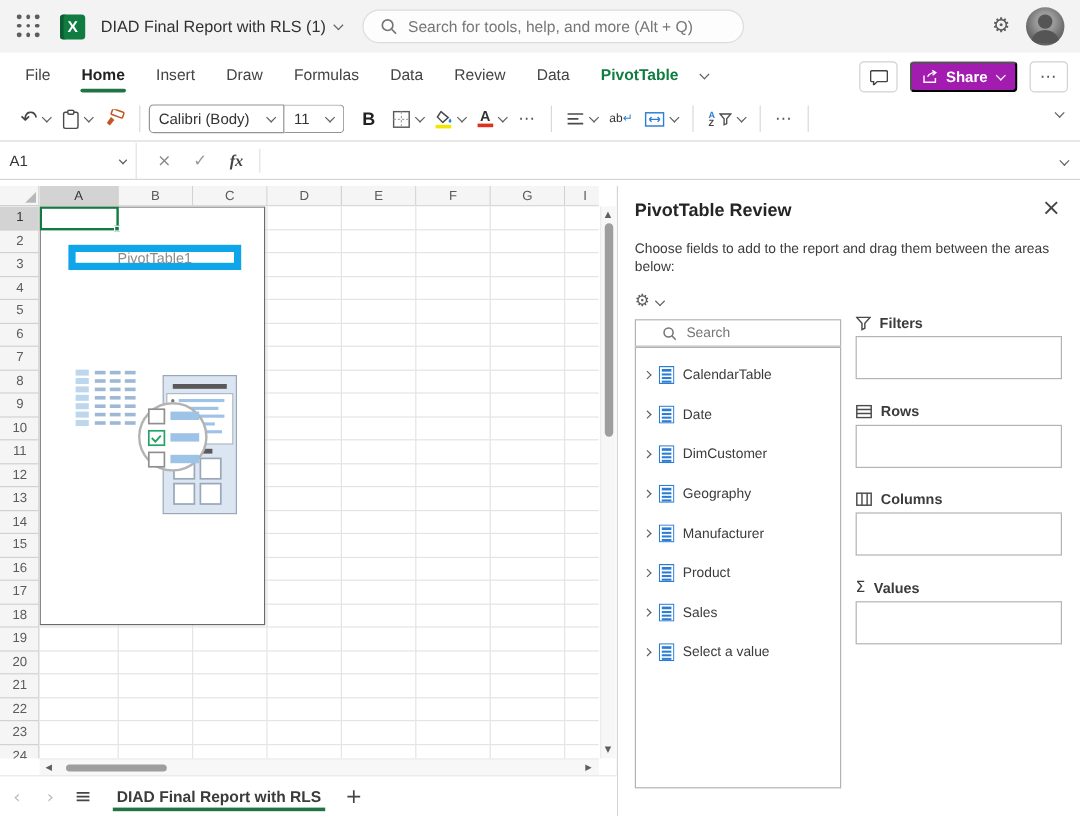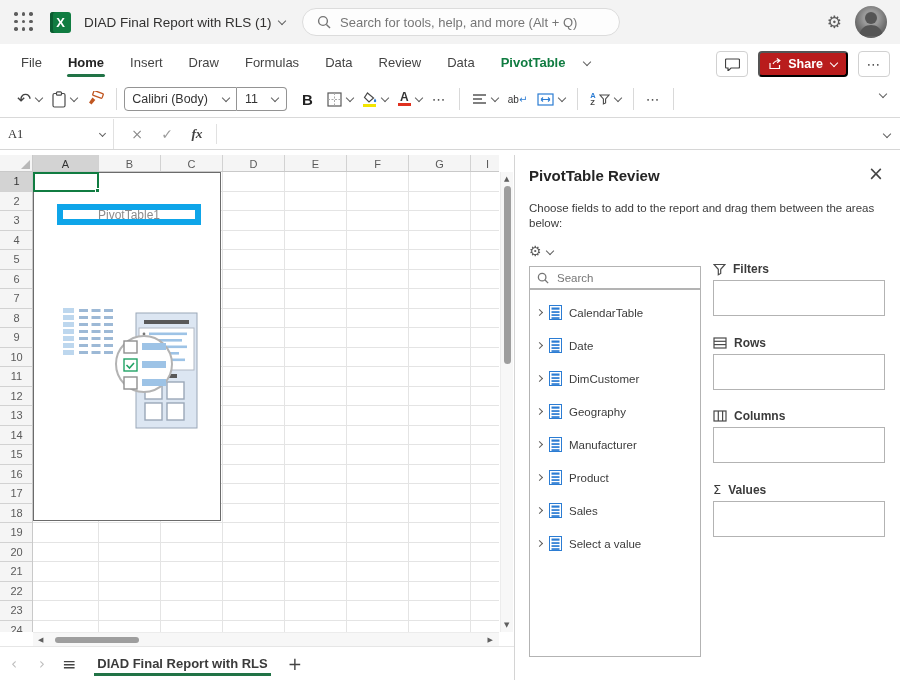--- a/index.html
+++ b/index.html
@@ -24,21 +24,21 @@
 
   
   .ribbontabs { position:absolute; left:0; top:44px; width:900px; height:37px; background:#fff; display:flex; align-items:center; }
   .rtab { font-size:13px; color:#444; padding:9px 13px; cursor:pointer; position:relative; white-space:nowrap; }
   .rtab.active { color:#222; font-weight:bold; }
   .rtab.active::after { content:""; position:absolute; left:12px; right:12px; bottom:2px; height:3px; background:#217346; border-radius:2px; }
   .rtab.contextual { color:#107C41; font-weight:bold; }
   .tab-chevron { margin-left:6px; }
   .ribbon-right { position:absolute; right:10px; top:7px; display:flex; gap:10px; align-items:center; }
   .btn-outline { width:32px; height:26px; border:1px solid #d1d1d1; border-radius:4px; background:#fff; display:flex; align-items:center; justify-content:center; cursor:pointer; color:#444; }
-  .share-btn { height:26px; background:#b91c1c; border-radius:4px; color:#fff; font-size:12.5px; font-weight:bold; display:flex; align-items:center; padding:0 9px; gap:6px; cursor:pointer;justify-content:center; }
+  .share-btn { height:26px; background:#a21caf; border-radius:4px; color:#fff; font-size:12.5px; font-weight:bold; display:flex; align-items:center; padding:0 9px; gap:6px; cursor:pointer;justify-content:center; }
   .share-btn .chev { border-color:#fff; margin:0 0 2px 2px; }
 
   
   .toolbar { position:absolute; left:0; top:81px; width:900px; height:37px; background:#fff; border-bottom:1px solid #d9d9d9; display:flex; align-items:center; padding:0 12px; }
   .tb { display:flex; align-items:center; gap:3px; padding:3px 5px; border-radius:3px; cursor:pointer; color:#444; }
   .tb .chev { margin-left:2px; }
   .tbsep { width:1px; height:22px; background:#d9d9d9; margin:0 7px; flex:none; }
   .undo-g { font-size:17px; line-height:18px; color:#444; }
   .font-box { display:flex; align-items:center; border:1px solid #949494; border-radius:4px 0 0 4px; height:24px; padding:0 7px; font-size:12.5px; color:#333; gap:8px; cursor:pointer; }
   .size-box { display:flex; align-items:center; border:1px solid #949494; border-left:none; border-radius:0 4px 4px 0; height:24px; padding:0 8px; font-size:12.5px; color:#333; gap:7px; cursor:pointer; }
@@ -48,21 +48,21 @@
   .fontA { font-size:12px; font-weight:bold; color:#333; }
   .dots { font-size:14px; color:#555; letter-spacing:1px; }
   .wrap-ic { font-size:10px; color:#333; }
   .wrap-ic .ret { color:#2b7cd3; font-size:10px; }
   .sortZ { display:flex; flex-direction:column; font-size:7.5px; font-weight:bold; line-height:7px; }
   .sortZ .a { color:#2b7cd3; } .sortZ .z { color:#444; }
   .ribbon-collapse { position:absolute; right:14px; top:10px; }
 
   
   .formulabar { position:absolute; left:0; top:119px; width:900px; height:31px; background:#fff; border-bottom:1px solid #d6d6d6; display:flex; align-items:center; }
-  .namebox { width:114px; height:100%; border-right:1px solid #e1e1e1; display:flex; align-items:center; padding:1px 8px; font-size:12.5px; color:#333; cursor:pointer;font-family:Liberation Serif, serif; }
+  .namebox { width:114px; height:100%; border-right:1px solid #e1e1e1; display:flex; align-items:center; padding:1px 8px; font-size:12.5px; color:#333; cursor:pointer; }
   .namebox .chev { margin-left:auto; width:5px; height:5px; }
   .fb-ic { width:30px; text-align:center; font-size:14px; cursor:pointer; }
   .fb-x { color:#8a8a8a; } .fb-ck { color:#9b9b9b; }
   .fb-fx { font-family:"Liberation Serif",serif; font-style:italic; font-size:13.5px; color:#444; font-weight:bold; }
   .fb-sep { width:1px; height:20px; background:#e1e1e1; margin:0 4px; }
   .fb-input { flex:1; height:100%; }
   .fb-chev { position:absolute; right:10px; top:12px; }
 
   
   .grid { position:absolute; left:0; top:155px; width:514px; height:491px; background:#fff; }
@@ -87,21 +87,21 @@
   .hscroll { position:absolute; left:33px; top:477px; width:466px; height:14px; background:#f7f7f7; border-top:1px solid #ececec; }
   .hscroll .thumb { position:absolute; left:22px; top:4px; width:84px; height:6px; background:#9e9e9e; border-radius:3px; cursor:pointer; }
   .sarr { position:absolute; font-size:7px; color:#5f5f5f; cursor:pointer; }
 
   
   .pane { position:absolute; left:514px; top:155px; width:386px; height:525px; background:#fff; border-left:1px solid #d4d4d4; font-size:11.5px; }
   .pane-title { position:absolute; left:14px; top:12px; font-size:15px; font-weight:bold; color:#252525; }
   .pane-close { position:absolute; right:16px; top:8px; font-size:19px; color:#444; cursor:pointer; line-height:20px; }
   .pane-desc { position:absolute; left:14px; top:46px; width:360px; color:#3b3b3b; font-size:11.5px; line-height:15px; }
   .pane-gear { position:absolute; left:14px; top:88px; display:flex; align-items:center; gap:5px; cursor:pointer; color:#5d5d5d; font-size:14px; }
-  .pane-search { position:absolute; left:14px; top:111px; width:172px; height:23px; border:1px solid #b3b3b3; background:#fff; display:flex; align-items:center; padding-left:7px; }
+  .pane-search { position:absolute; left:14px; top:111px; width:172px; height:23px; border:1px solid #b3b3b3; background:#fff; display:flex; align-items:center; padding-left:22px; }
   .pane-search input { border:none; outline:none; width:120px; font-size:11.5px; color:#666; font-family:"Liberation Sans",sans-serif; }
   .pane-search input::placeholder { color:#767676; }
   .field-list { position:absolute; left:14px; top:134px; width:172px; height:368px; border:1px solid #b3b3b3; background:#fff; overflow:hidden; padding-top:6px; }
   .field-item { display:flex; align-items:center; height:33px; padding-left:7px; gap:7px; cursor:pointer; }
   .tchev { width:5px; height:5px; border-right:1.3px solid #605e5c; border-bottom:1.3px solid #605e5c; transform:rotate(-45deg); flex:none; }
   .field-item .lbl { color:#3b3b3b; }
   .areas { position:absolute; left:198px; top:104px; width:172px; }
   .area { margin-bottom:16.5px; }
   .area-head { display:flex; align-items:center; gap:7px; height:20px; font-weight:bold; color:#3b3b3b; font-size:12px; }
   .area-box { width:172px; height:36px; border:1px solid #b3b3b3; background:#fff; margin-top:1px; }

